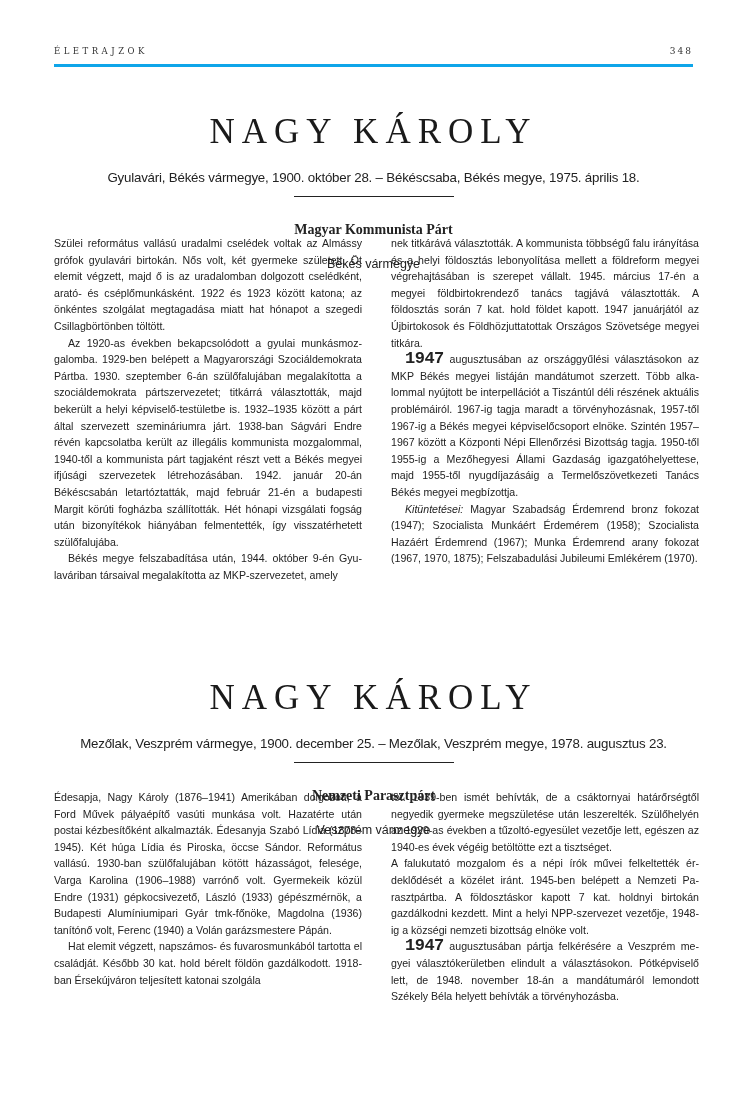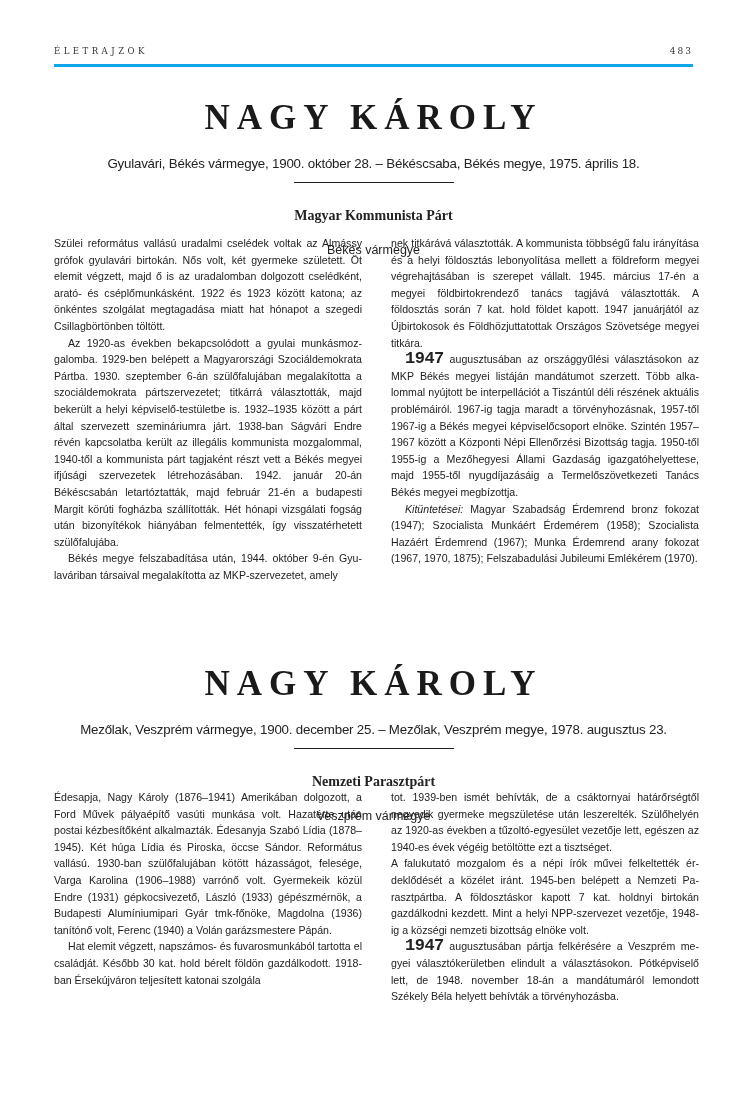--- a/index.html
+++ b/index.html
@@ -1,39 +1,39 @@
 <!DOCTYPE html>
 <html><head>
 <meta charset="utf-8">
 <style>
   html, body { margin: 0; padding: 0; background: #ffffff; }
   body { width: 750px; height: 1094px; position: relative; overflow: hidden; color: #1e1e1e; font-family: "Liberation Serif", serif; }
   .header { position: absolute; left: 54px; right: 57px; top: 46px; height: 18px; border-bottom: 3px solid #0ea5e9; }
   .running-head { position: absolute; left: 0; top: 0; font-family: "DejaVu Serif", serif; font-size: 8.5px; letter-spacing: 3.5px; color: #333; }
   .page-number { position: absolute; right: 0; top: 0; font-family: "DejaVu Serif", serif; font-size: 9px; letter-spacing: 2px; color: #333; }
   .entry { position: absolute; left: 54px; right: 57px; }
-  .name { text-align: center; font-family: "Liberation Serif", serif; font-size: 35px; letter-spacing: 7px; font-weight: bold; line-height: 40px; margin: 0; color: #1a1a1a; }
+  .name { text-align: center; font-family: "Liberation Serif", serif; font-size: 35px; letter-spacing: 7px; font-weight: normal; line-height: 40px; margin: 14px; color: #1a1a1a; }
   .lifespan { text-align: center; font-family: "Liberation Sans", sans-serif; font-size: 13.3px; line-height: 20px; margin-top: 16px; color: #222; letter-spacing: -0.2px; }
   .divider { width: 160px; height: 1px; background: #222; margin: 8px auto 8px; }
   .party { text-align: center; font-family: "Liberation Serif", serif; font-weight: bold; font-size: 14px; line-height: 17px; color: #222; margin-top: 24px; }
   .county { text-align: center; font-family: "Liberation Sans", sans-serif; font-size: 12.5px; line-height: 20px; color: #222; margin-top: 16px; }
   .columns { position: absolute; left: 54px; right: 51px; display: flex; justify-content: space-between; }
   .col { width: 308px; font-family: "Liberation Sans", sans-serif; font-size: 10.6px; line-height: 16.6px; text-align: justify; hyphens: manual; color: #222; }
   .col p { margin: 0; }
   .col p.indent { text-indent: 14px; }
   .big-year { font-family: Liberation Mono, monospace; font-weight: bold; font-size: 17px; line-height: 10px; letter-spacing: -0.5px; }
   .italic { font-style: italic; }
   .signature { text-align: right; }
 </style>
 </head>
 <body>
 
 <div class="header">
   <span class="running-head">ÉLETRAJZOK</span>
-  <span class="page-number">483</span>
+  <span class="page-number">348</span>
 </div>
 
 <div class="entry" style="top:98px;">
   <h1 class="name">NAGY KÁROLY</h1>
   <div class="lifespan">Gyulavári, Békés vármegye, 1900. október 28. – Békéscsaba, Békés megye, 1975. április 18.</div>
   <div class="divider"></div>
   <div class="party">Magyar Kommunista Párt</div>
   <div class="county">Békés vármegye</div>
 </div>
 

